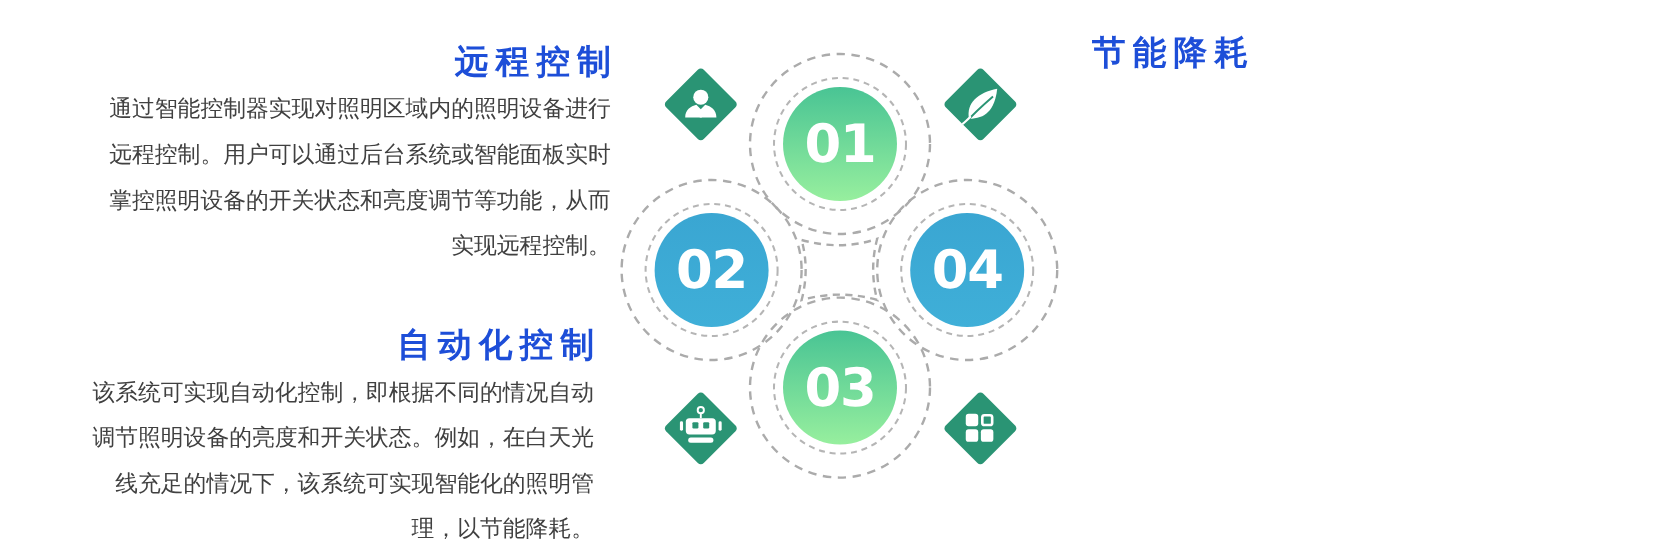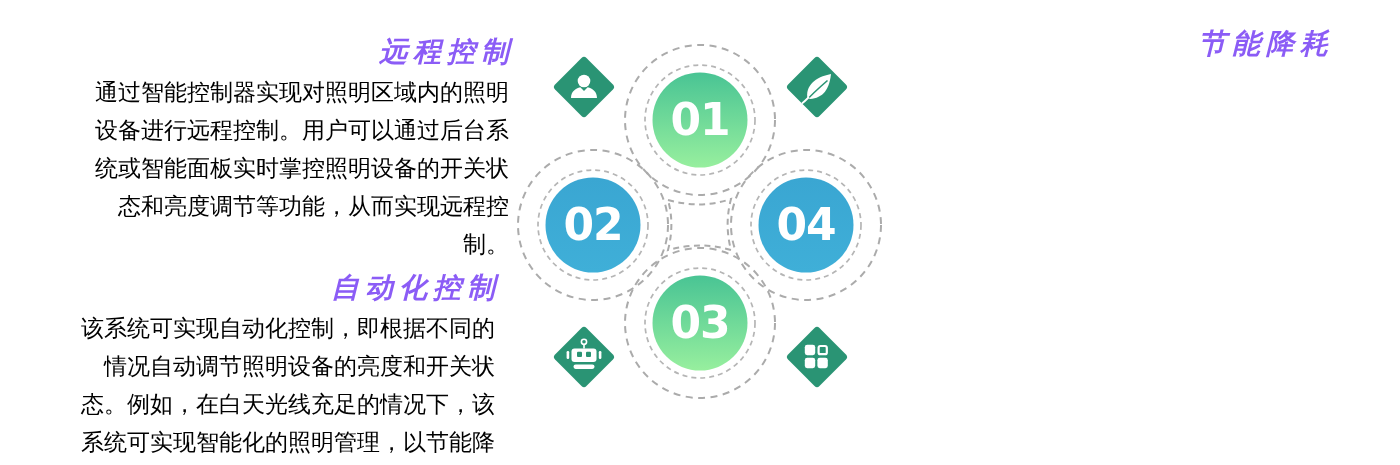--- a/index.html
+++ b/index.html
@@ -11,33 +11,32 @@
     background: #ffffff;
     overflow: hidden;
     font-family: "Liberation Sans", "DejaVu Sans", sans-serif;
   }
   .text-block { position: absolute; width: 424px; }
   .text-block h2 {
     font-size: 28px;
     font-weight: 700;
     line-height: 32px;
     letter-spacing: 6px;
-    color: #8b5cf6;
+    color: #1d4ed8;
     margin-bottom: 5px;
-    font-style: italic;
   }
   .text-block p {
-    font-size: 23px;
+    font-size: 19px;
     line-height: 38px;
-    color: #000000;
+    color: #404040;
     letter-spacing: 0;
   }
   .block-tl { left: 85px; top: 36px;  text-align: right; }
   .block-bl { left: 71px; top: 272px; text-align: right; }
-  .block-tr { left: 910px; top: 28px;  text-align: right; }
+  .block-tr { left: 910px; top: 28px;  text-align: left; }
   .block-br { left: 910px; top: 268px; text-align: left; }
   .block-tl h2, .block-bl h2 { margin-right: -6px; } 
   .diagram-svg { position: absolute; left: 0; top: 0; }
   .node-number {
     font-family: "DejaVu Sans", "Liberation Sans", sans-serif;
     font-size: 44px;
     font-weight: 700;
     fill: #ffffff;
     letter-spacing: -1px;
   }

